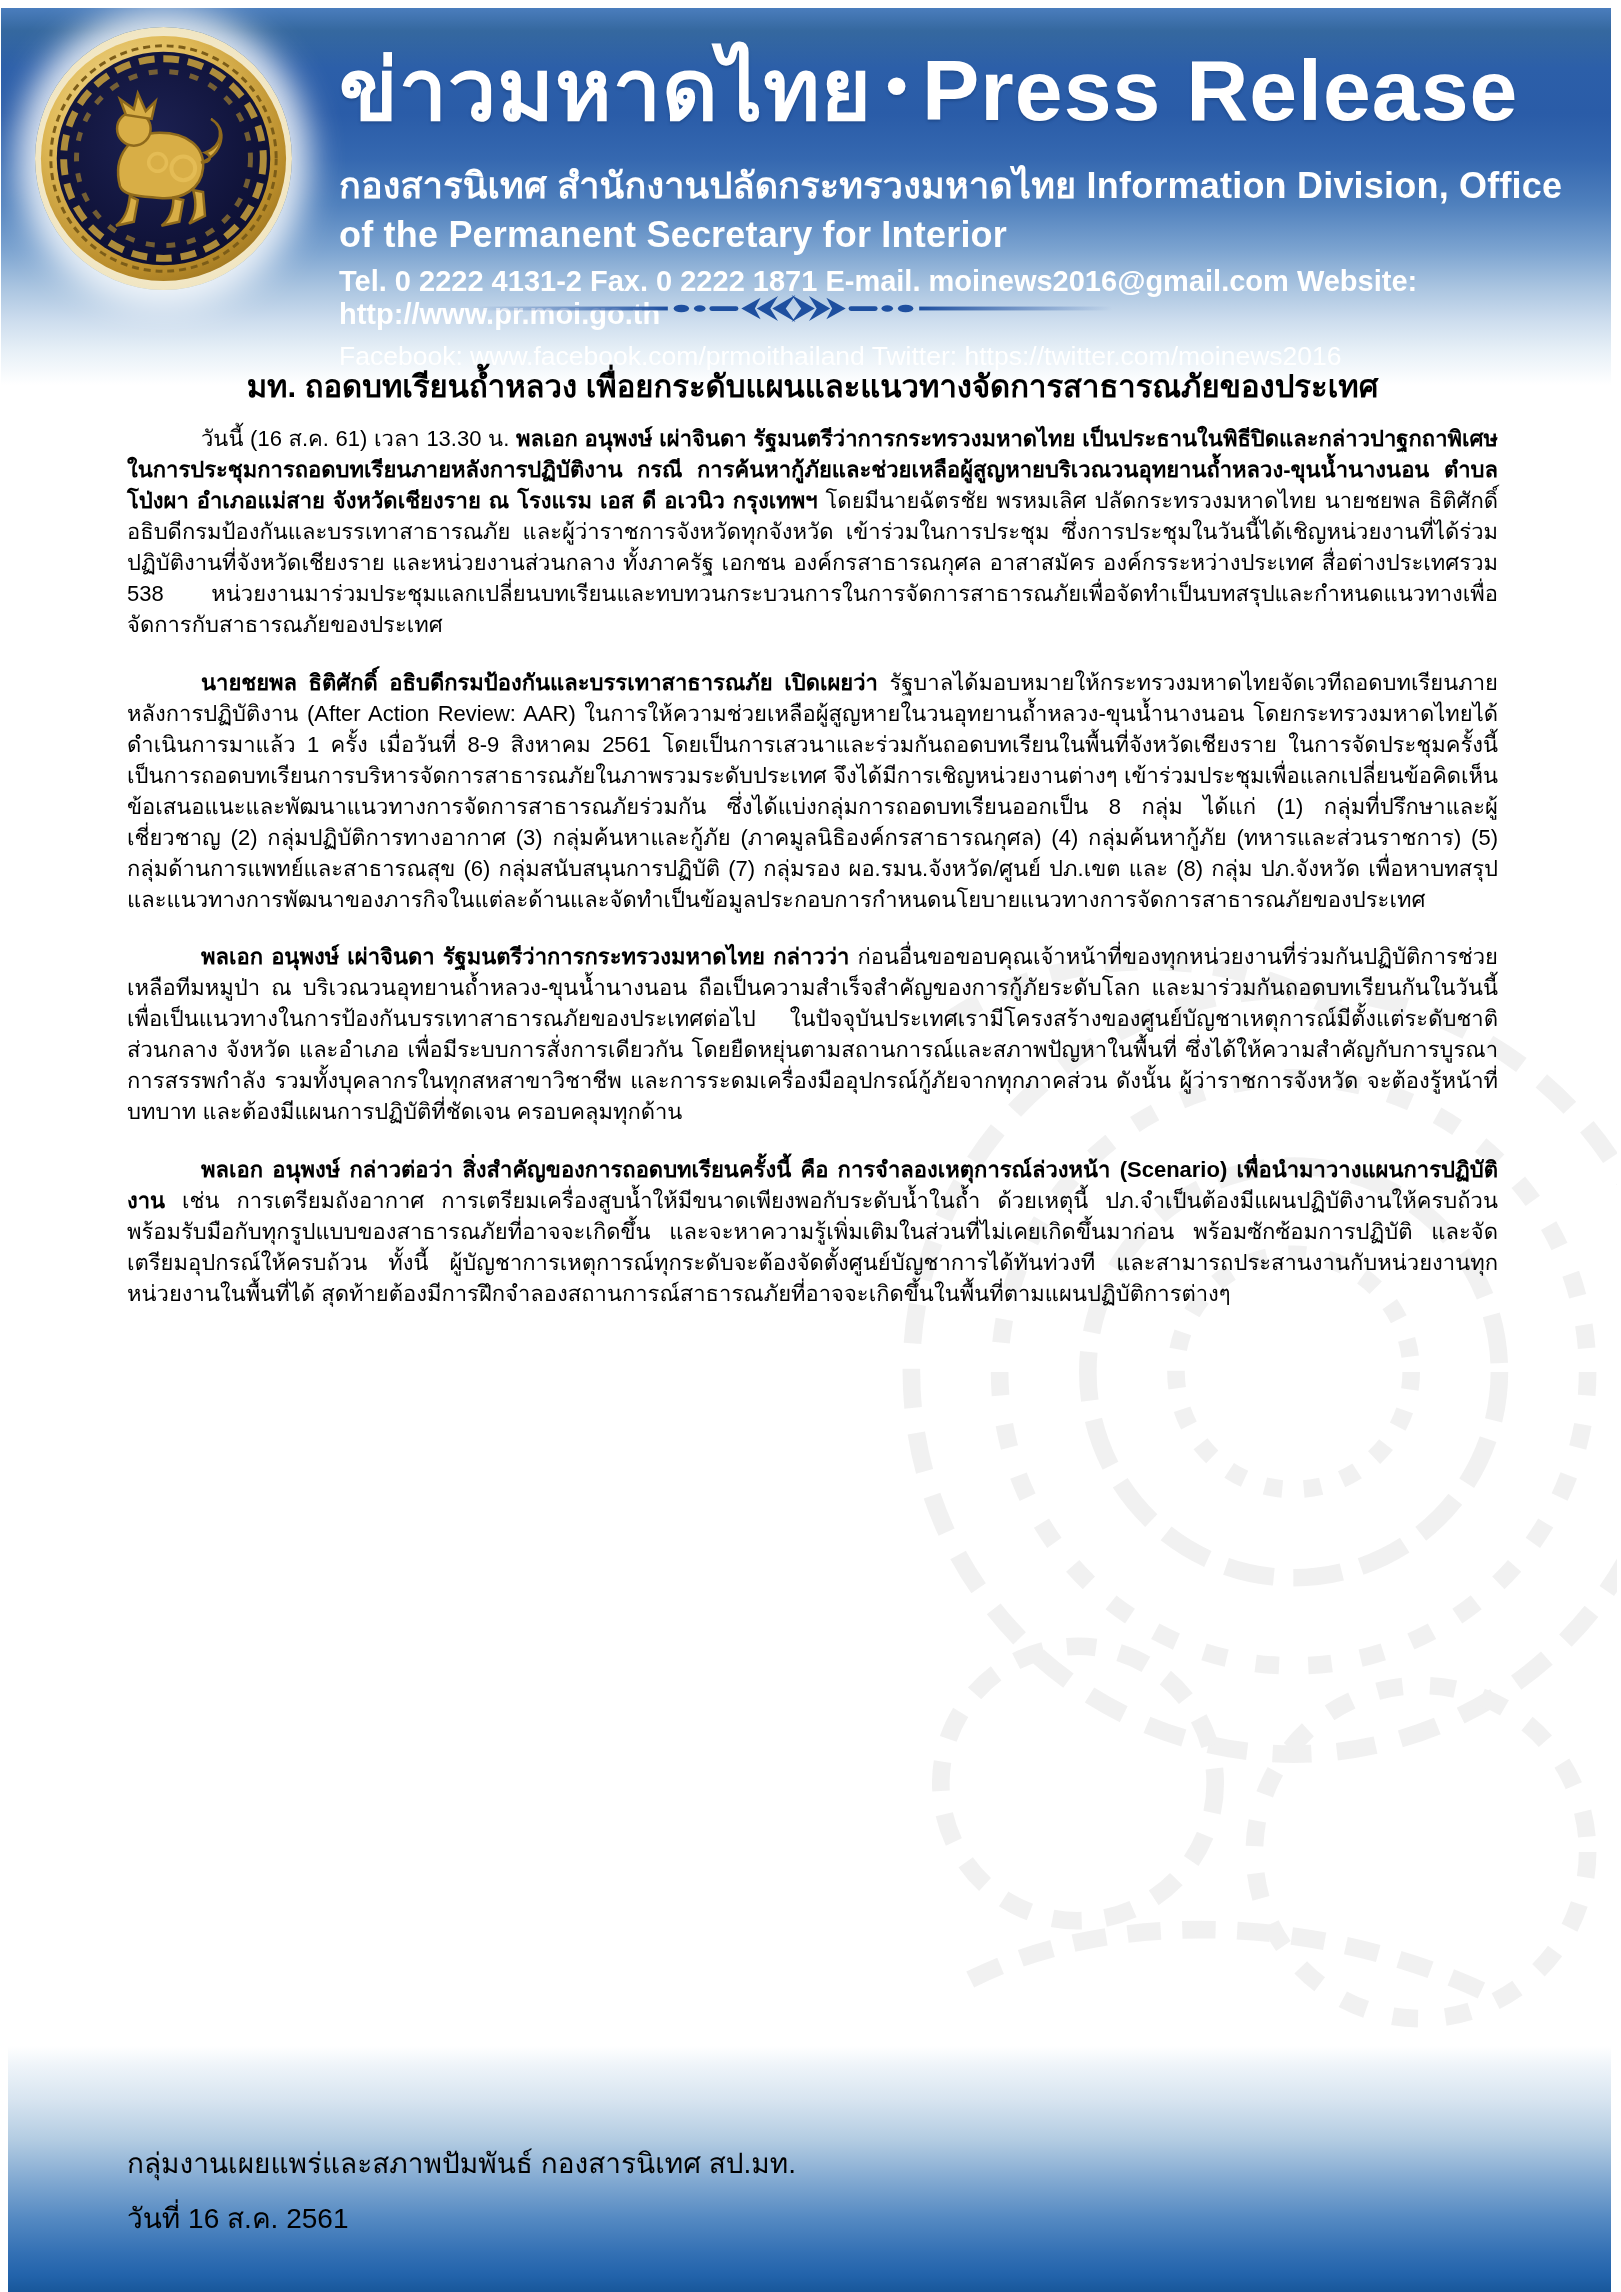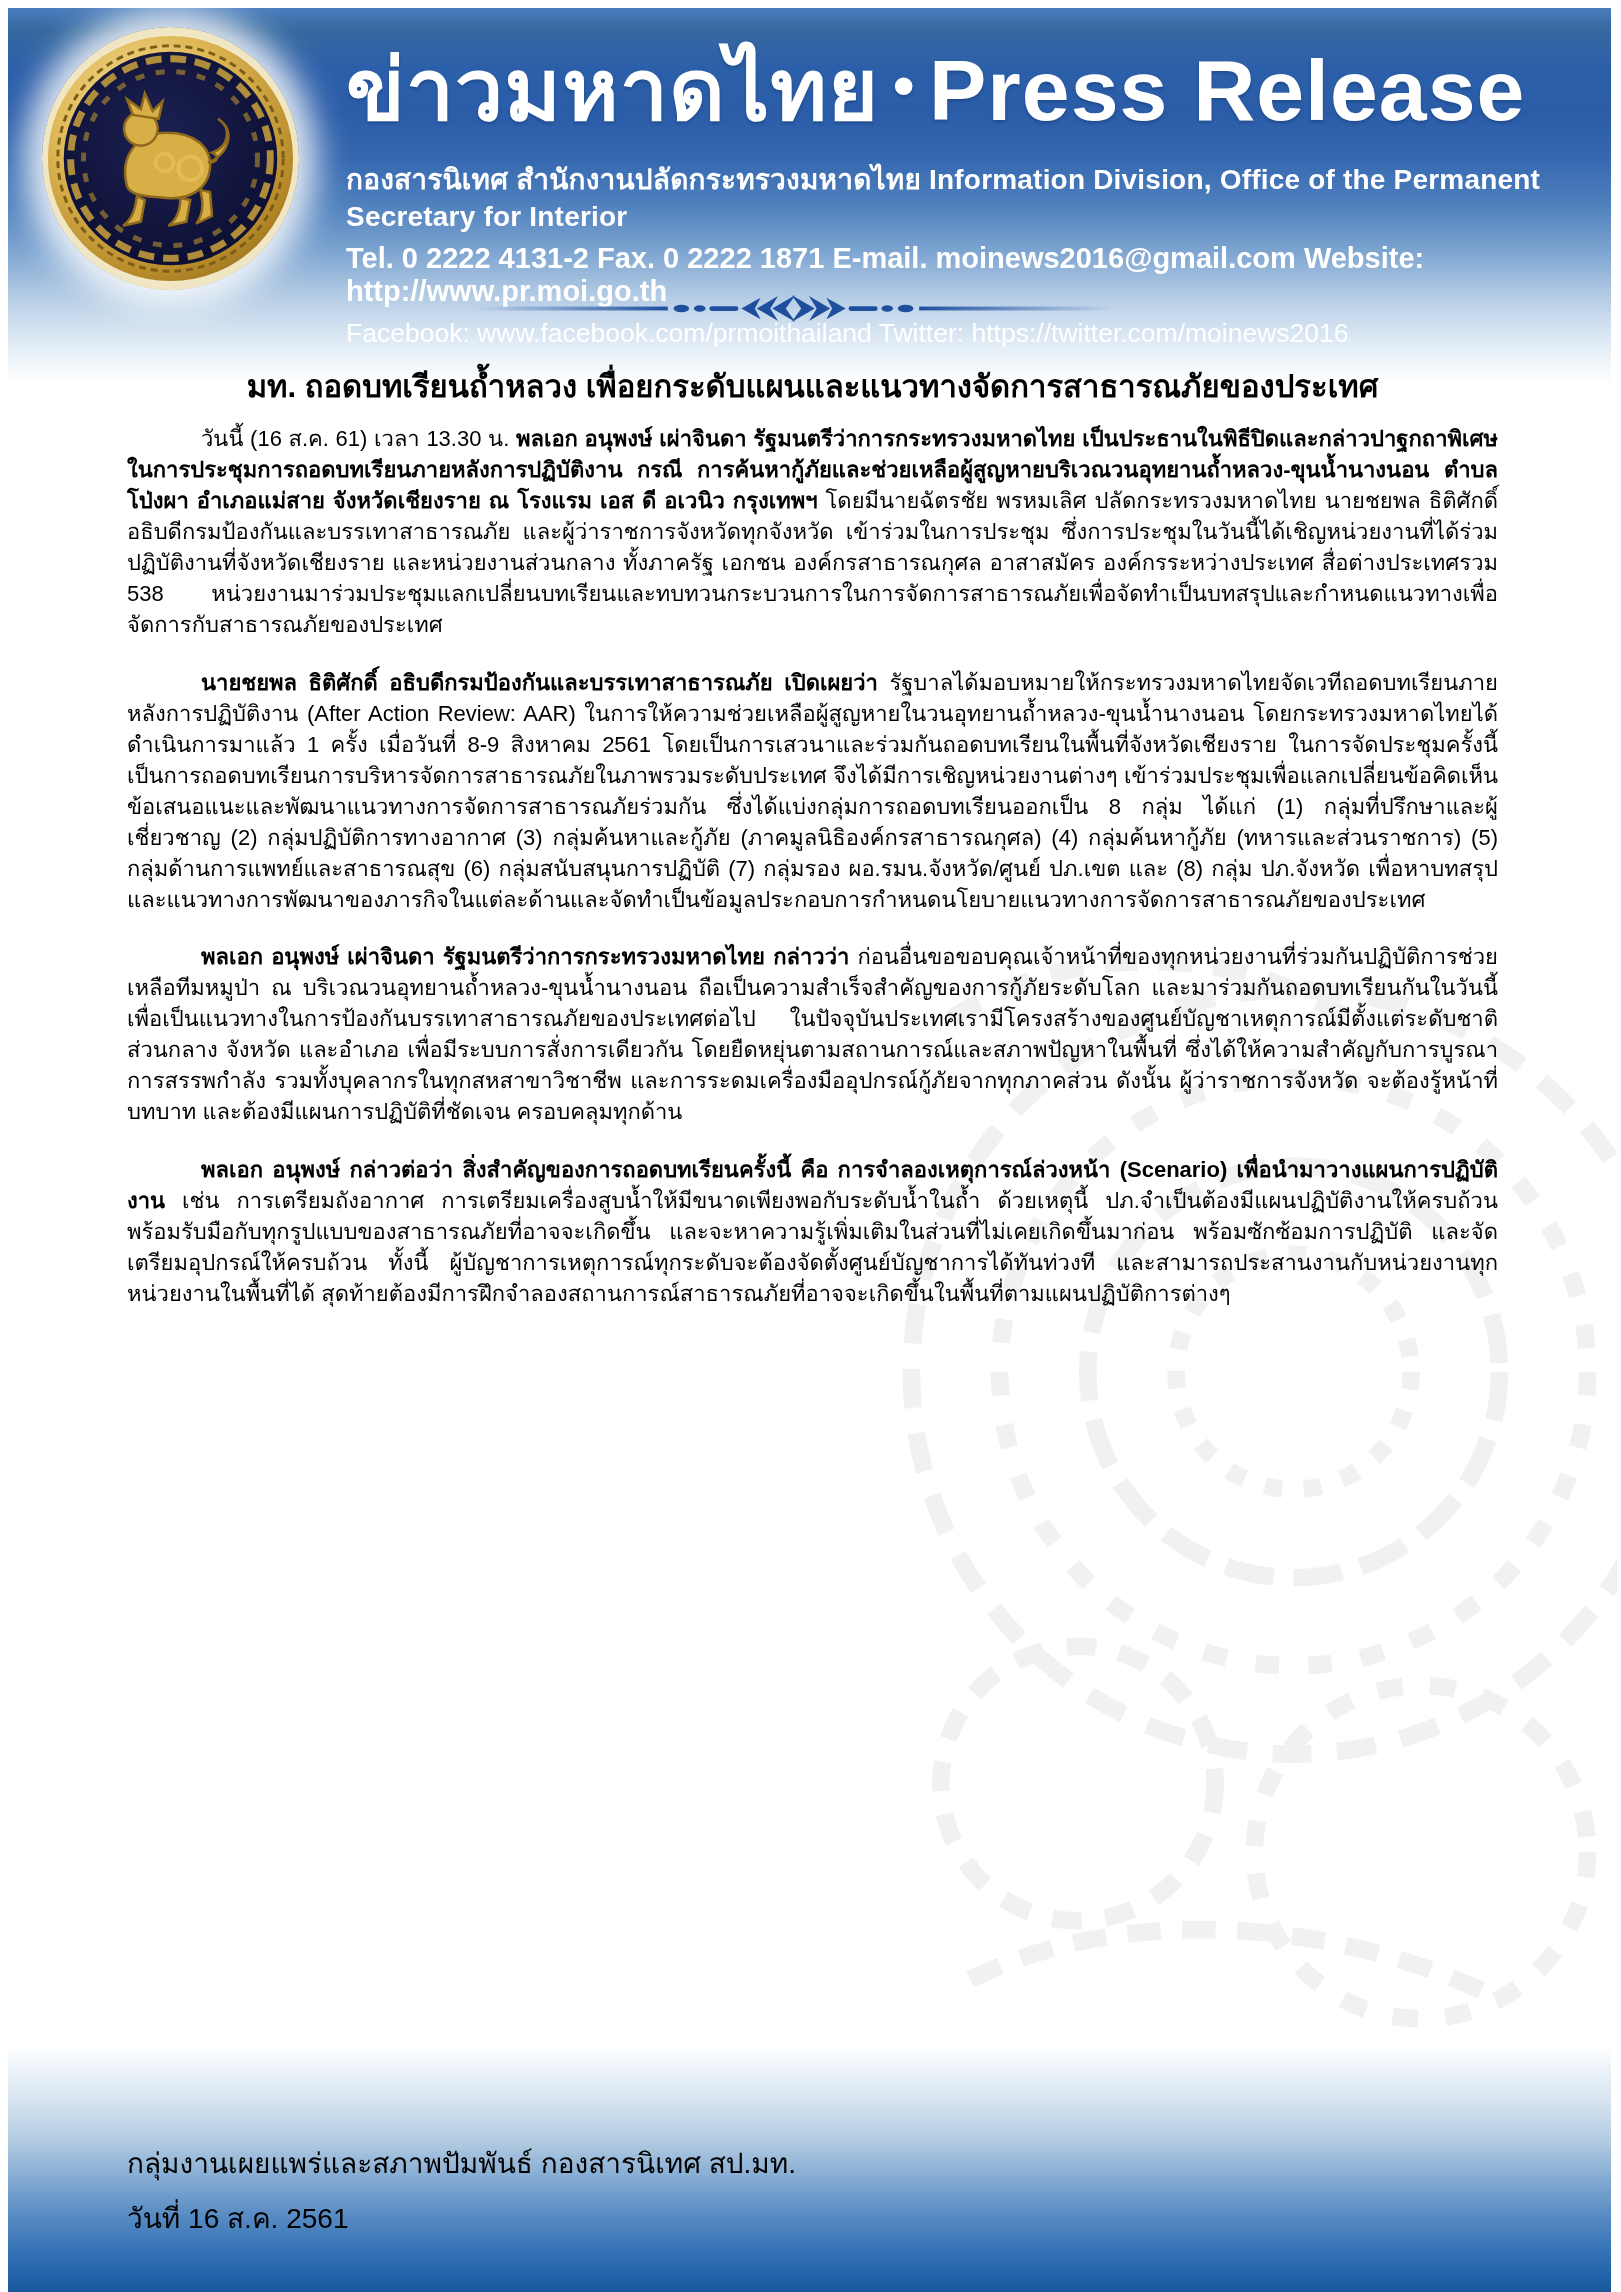--- a/index.html
+++ b/index.html
@@ -3,40 +3,40 @@
 <meta charset="utf-8">
 <style>
   html,body{margin:0;padding:0;background:#ffffff;}
   .page{
     position:relative;width:1621px;height:2293px;margin:0 auto;
     background:#ffffff;overflow:hidden;
     font-family:"Liberation Sans","DejaVu Sans",sans-serif;color:#000;
   }
   
   .banner{
-    position:absolute;left:8px;right:9.8px;top:7.8px;height:377px;
+    position:absolute;left:1px;right:9.8px;top:7.8px;height:377px;
     background:linear-gradient(180deg,
       #4a7dbd 0%, #35689f 6%, #2c5fa9 16%, #2a5ca8 28%,
       #3568b0 40%, #4f80bd 52%, #7ba3d0 64%, #a9c4e0 74%,
       #cdddee 83%, #e7f0f7 91%, #ffffff 100%);
   }
   .seal-wrap{
     position:absolute;left:34px;top:19.6px;width:257px;height:263px;
     border-radius:50%;
     box-shadow:0 0 33px 17.6px rgba(255,255,255,0.85);
     background:radial-gradient(circle at 50% 50%, #fffef5 0%, #f5ecd0 55%, #e8d9a8 100%);
   }
   .seal-wrap svg{display:block;width:100%;height:100%;}
   .header-text{position:absolute;left:338px;top:37px;right:39px;color:#ffffff;}
   .main-title{
     font-size:86px;font-weight:bold;letter-spacing:1px;line-height:1.05;
     white-space:nowrap;text-shadow:0 2px 2.9px rgba(10,40,90,0.35);
   }
   .main-title .dot{font-size:61px;vertical-align:13.7px;padding:0 13.7px;}
-  .org-line{margin-top:21.6px;font-size:28px;font-weight:bold;letter-spacing:0.2px;}
+  .org-line{margin-top:21.6px;font-size:36px;font-weight:bold;letter-spacing:0.2px;}
   .contact-line{margin-top:9.8px;font-size:29px;font-weight:bold;}
   .social-line{margin-top:9.8px;font-size:26.5px;font-weight:normal;}
   
   .divider{position:absolute;left:470px;top:294px;width:647px;height:29px;}
   
   .watermark{position:absolute;left:833px;top:823px;width:784px;height:1235px;opacity:.55;z-index:0;}
   
   .headline{
     position:absolute;top:361px;left:127px;right:123px;z-index:1;
     text-align:center;font-weight:bold;font-size:31px;line-height:1.3;margin-top:6px;

